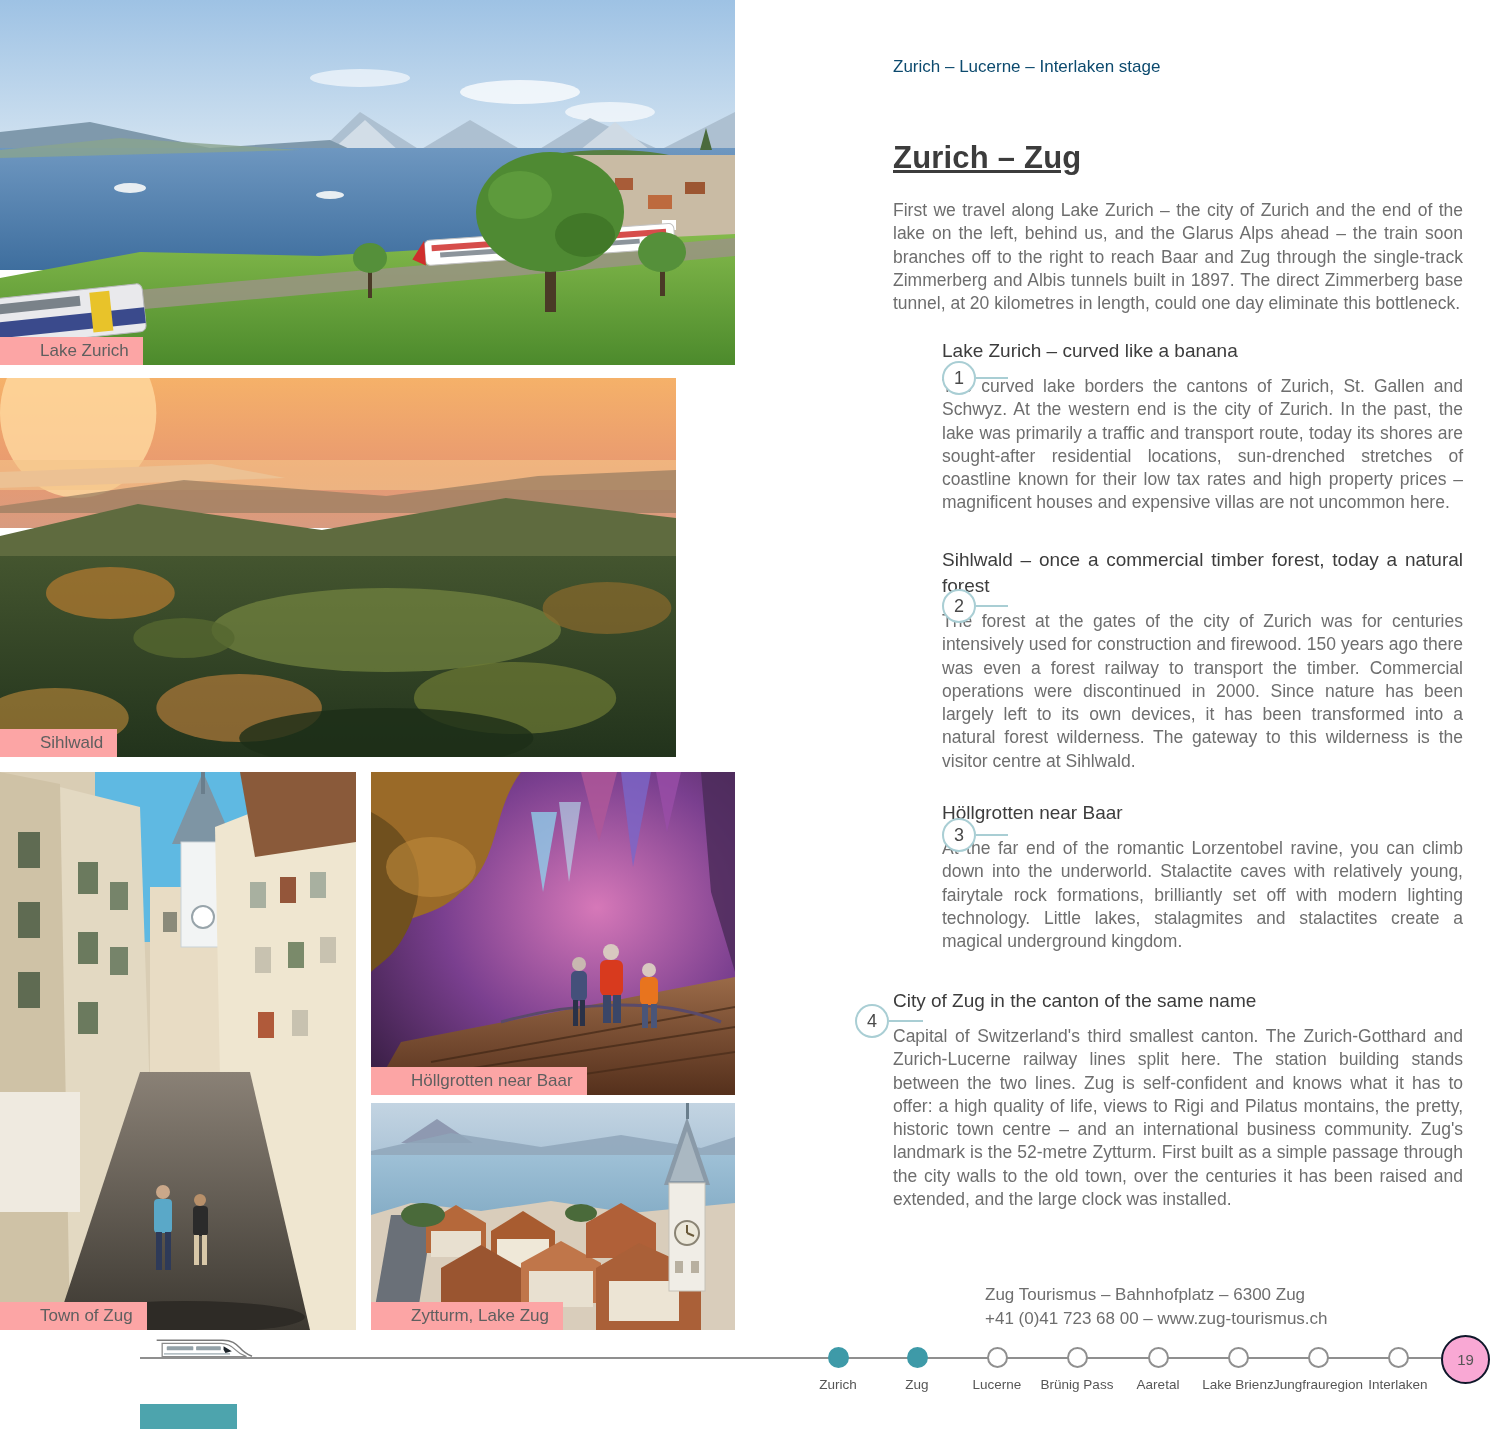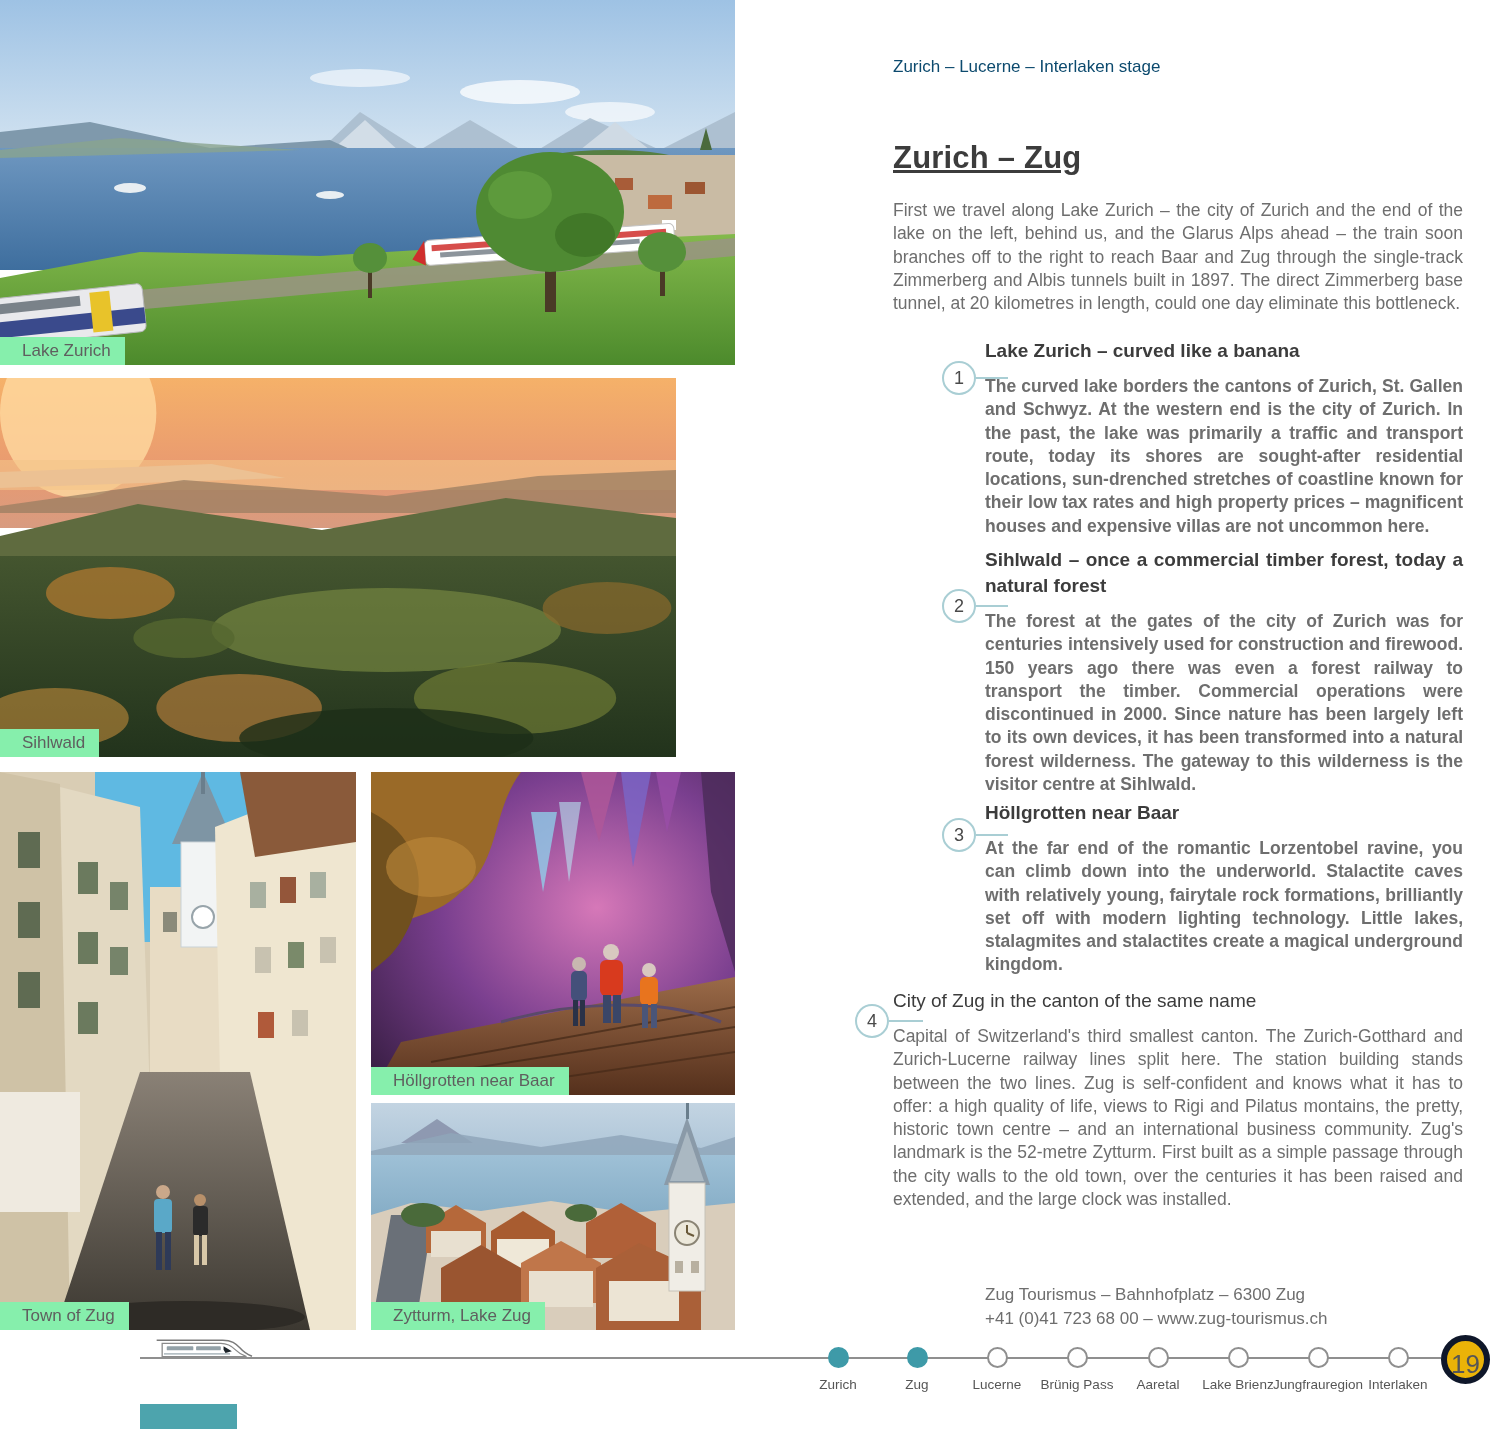--- a/index.html
+++ b/index.html
@@ -6,22 +6,22 @@
   html,body { background:#ffffff; }
   body { font-family:"Liberation Sans", sans-serif; }
   #page {
     position:relative; width:1500px; height:1429px; background:#fff;
     overflow:hidden; margin:0 auto;
   }
   
   .photo { position:absolute; overflow:hidden; }
   .photo svg { display:block; width:100%; height:100%; }
   .caption {
-    position:absolute; left:0; bottom:0; background:#86efac; height:28px;
-    line-height:28px; padding:0 14px 0 22px; font-size:17px; color:#5f5f5f;
+    position:absolute; left:0; bottom:0; background:#fca5a5; height:28px;
+    line-height:28px; padding:0 14px 0 40px; font-size:17px; color:#5f5f5f;
     white-space:nowrap;
   }
   #photo-lake-zurich   { left:0;   top:0;    width:735px; height:365px; }
   #photo-sihlwald      { left:0;   top:378px; width:676px; height:379px; }
   #photo-town-of-zug   { left:0;   top:772px; width:356px; height:558px; }
   #photo-hoellgrotten  { left:371px; top:772px; width:364px; height:323px; }
   #photo-zytturm       { left:371px; top:1103px; width:364px; height:227px; }
 
   
   .right-col-item { position:absolute; }
@@ -33,21 +33,21 @@
   }
   .section { position:absolute; left:893px; width:570px; }
   .section .sec-head {
     font-size:19px; line-height:26px; color:#3c3c3c; font-weight:normal;
     text-align:justify;
   }
   .section .sec-body {
     font-size:17.5px; line-height:23.3px; color:#6e6e6e; text-align:justify;
     margin-top:11px;
   }
-  .section.indented .sec-head, .section.indented .sec-body { margin-left:92px;font-weight:bold; }
+  .section.indented .sec-head, .section.indented .sec-body { margin-left:49px; }
   .num-circle {
     position:absolute; width:34px; height:34px; border:2px solid #a9ced4;
     border-radius:50%; text-align:center; line-height:31px; font-size:18px;
     color:#4a4a4a; background:#fff;
   }
   .num-line { position:absolute; height:2px; background:#a9ced4; }
   #section-1 { top:338px; }
   #section-1 .num-circle { left:49px; top:23px; }
   #section-1 .num-line   { left:83px; top:39px; width:32px; }
   #section-2 { top:547px; }
@@ -68,22 +68,22 @@
   #train-icon { position:absolute; left:146px; top:1337px; width:124px; height:22px; }
   .station { position:absolute; top:1347px; width:100px; text-align:center; }
   .station .dot {
     width:21px; height:21px; border-radius:50%; margin:0 auto;
     background:#fff; border:2px solid #8f8f8f;
   }
   .station.active .dot { background:#3e9aa8; border-color:#3e9aa8; }
   .station .st-label { margin-top:9px; font-size:13.5px; color:#565656; white-space:nowrap; }
   #page-circle {
     position:absolute; left:1441px; top:1335px; width:49px; height:49px;
-    border:6px solid #0f172a; border-radius:50%; text-align:center;
-    line-height:46px; font-size:26px; color:#565656; background:#eab308;
+    border:2px solid #0f172a; border-radius:50%; text-align:center;
+    line-height:46px; font-size:15px; color:#565656; background:#f9a8d4;
   }
   #footer-square { position:absolute; left:140px; top:1404px; width:97px; height:25px; background:#4da4ad; }
 </style>
 </head>
 <body>
 
 <div id="page">
 
   <div class="photo" id="photo-lake-zurich">
     <svg viewBox="0 0 735 365" preserveAspectRatio="none">

